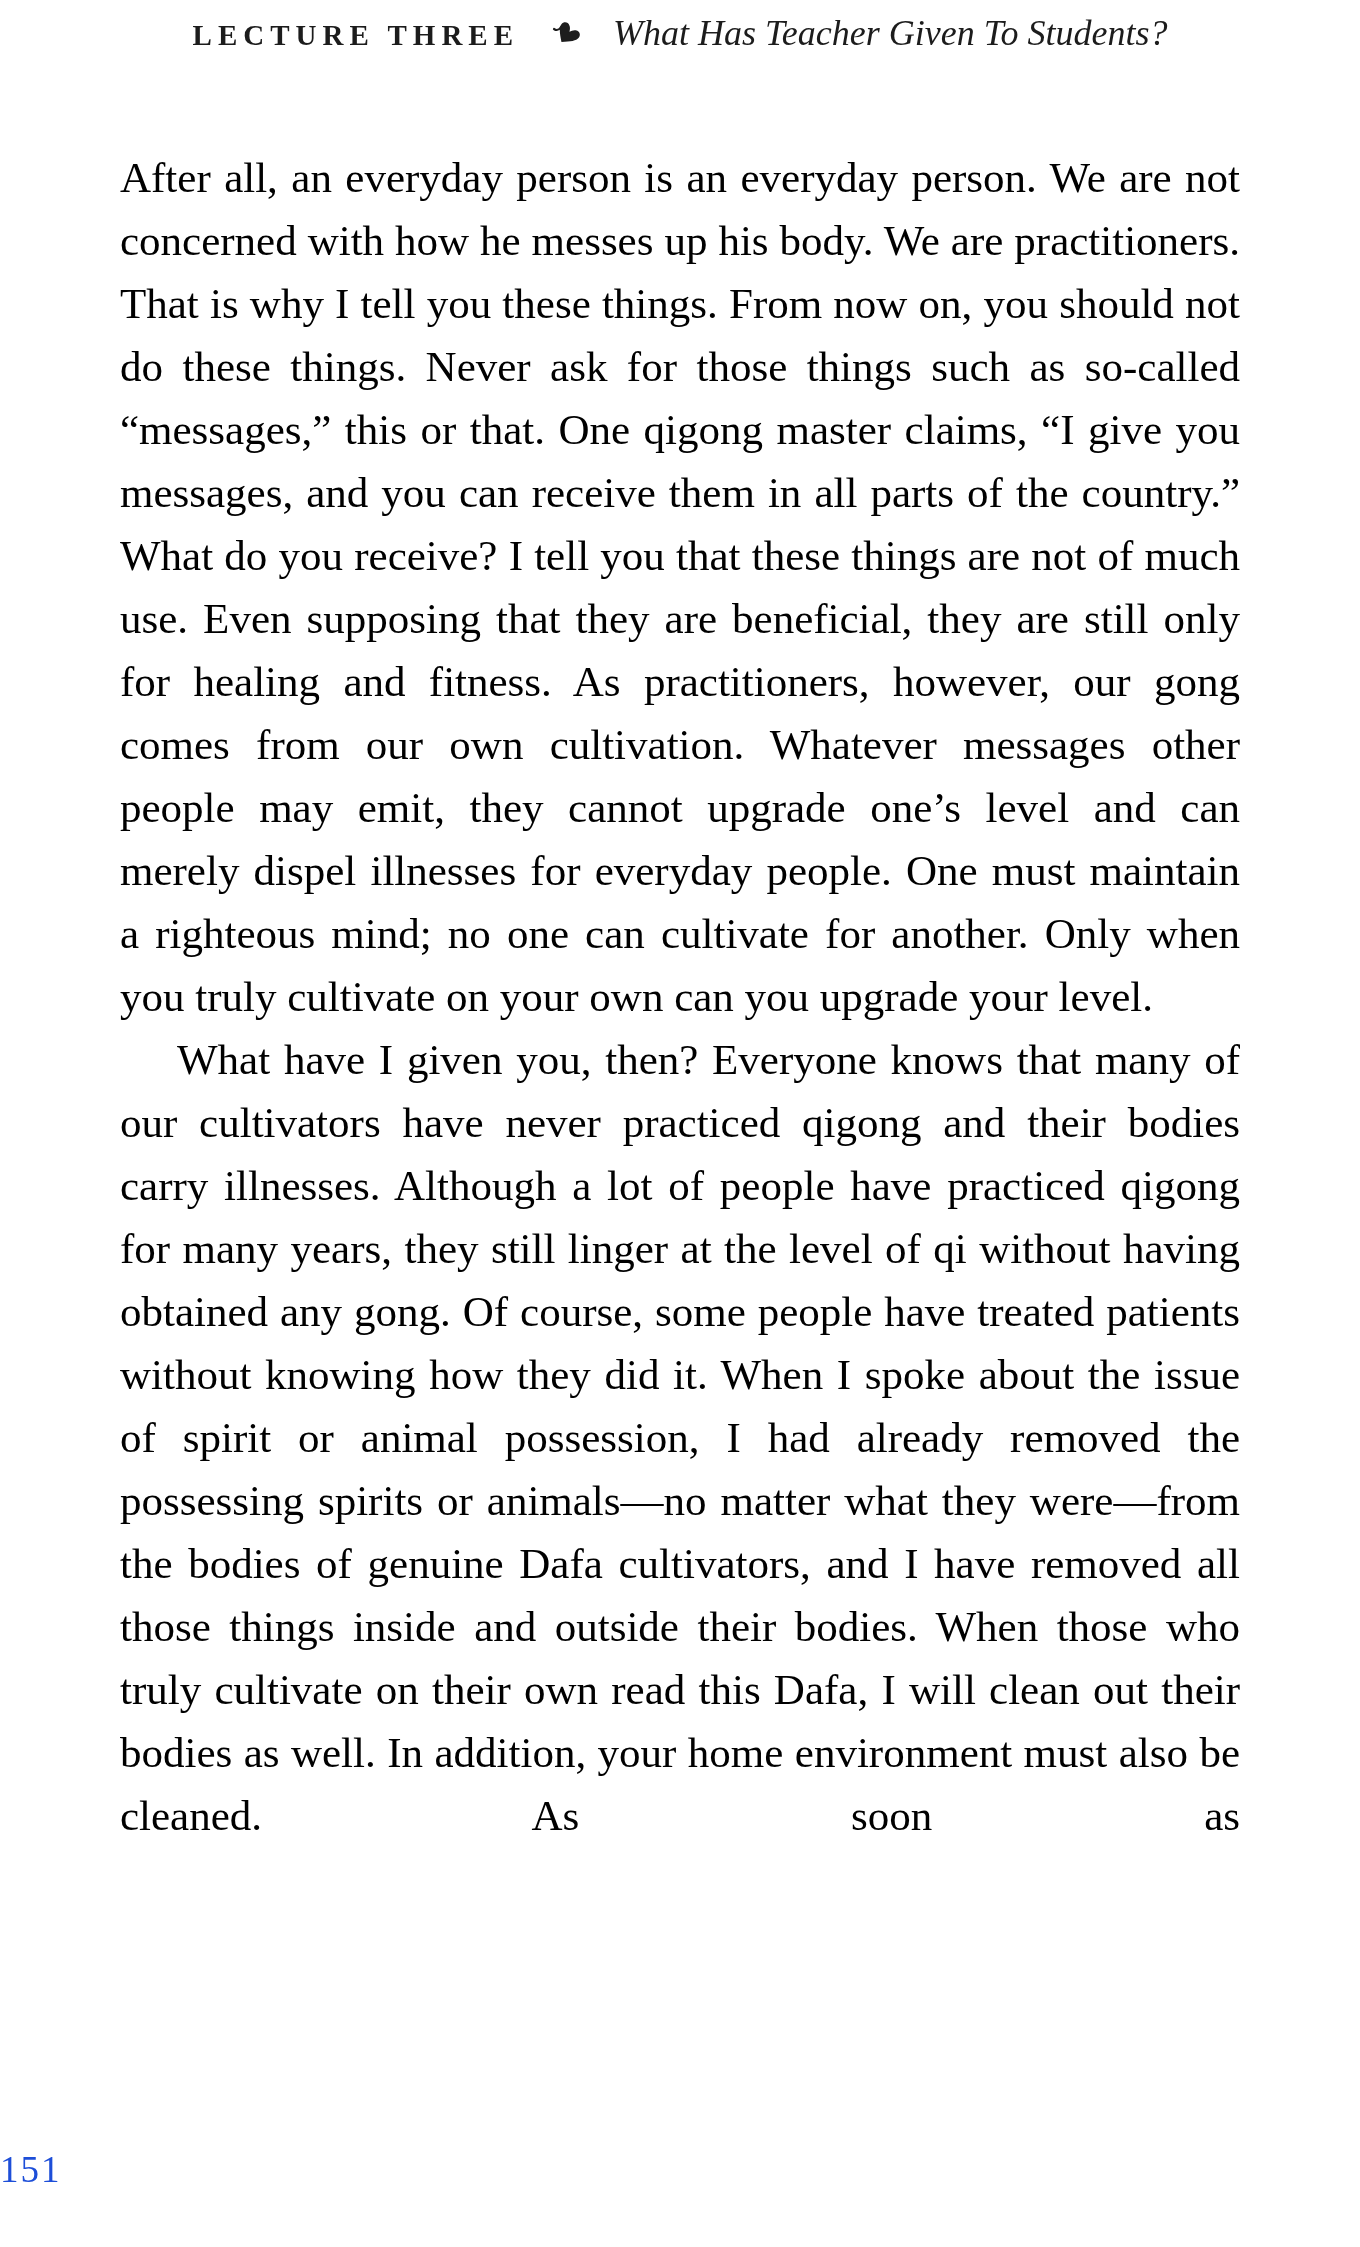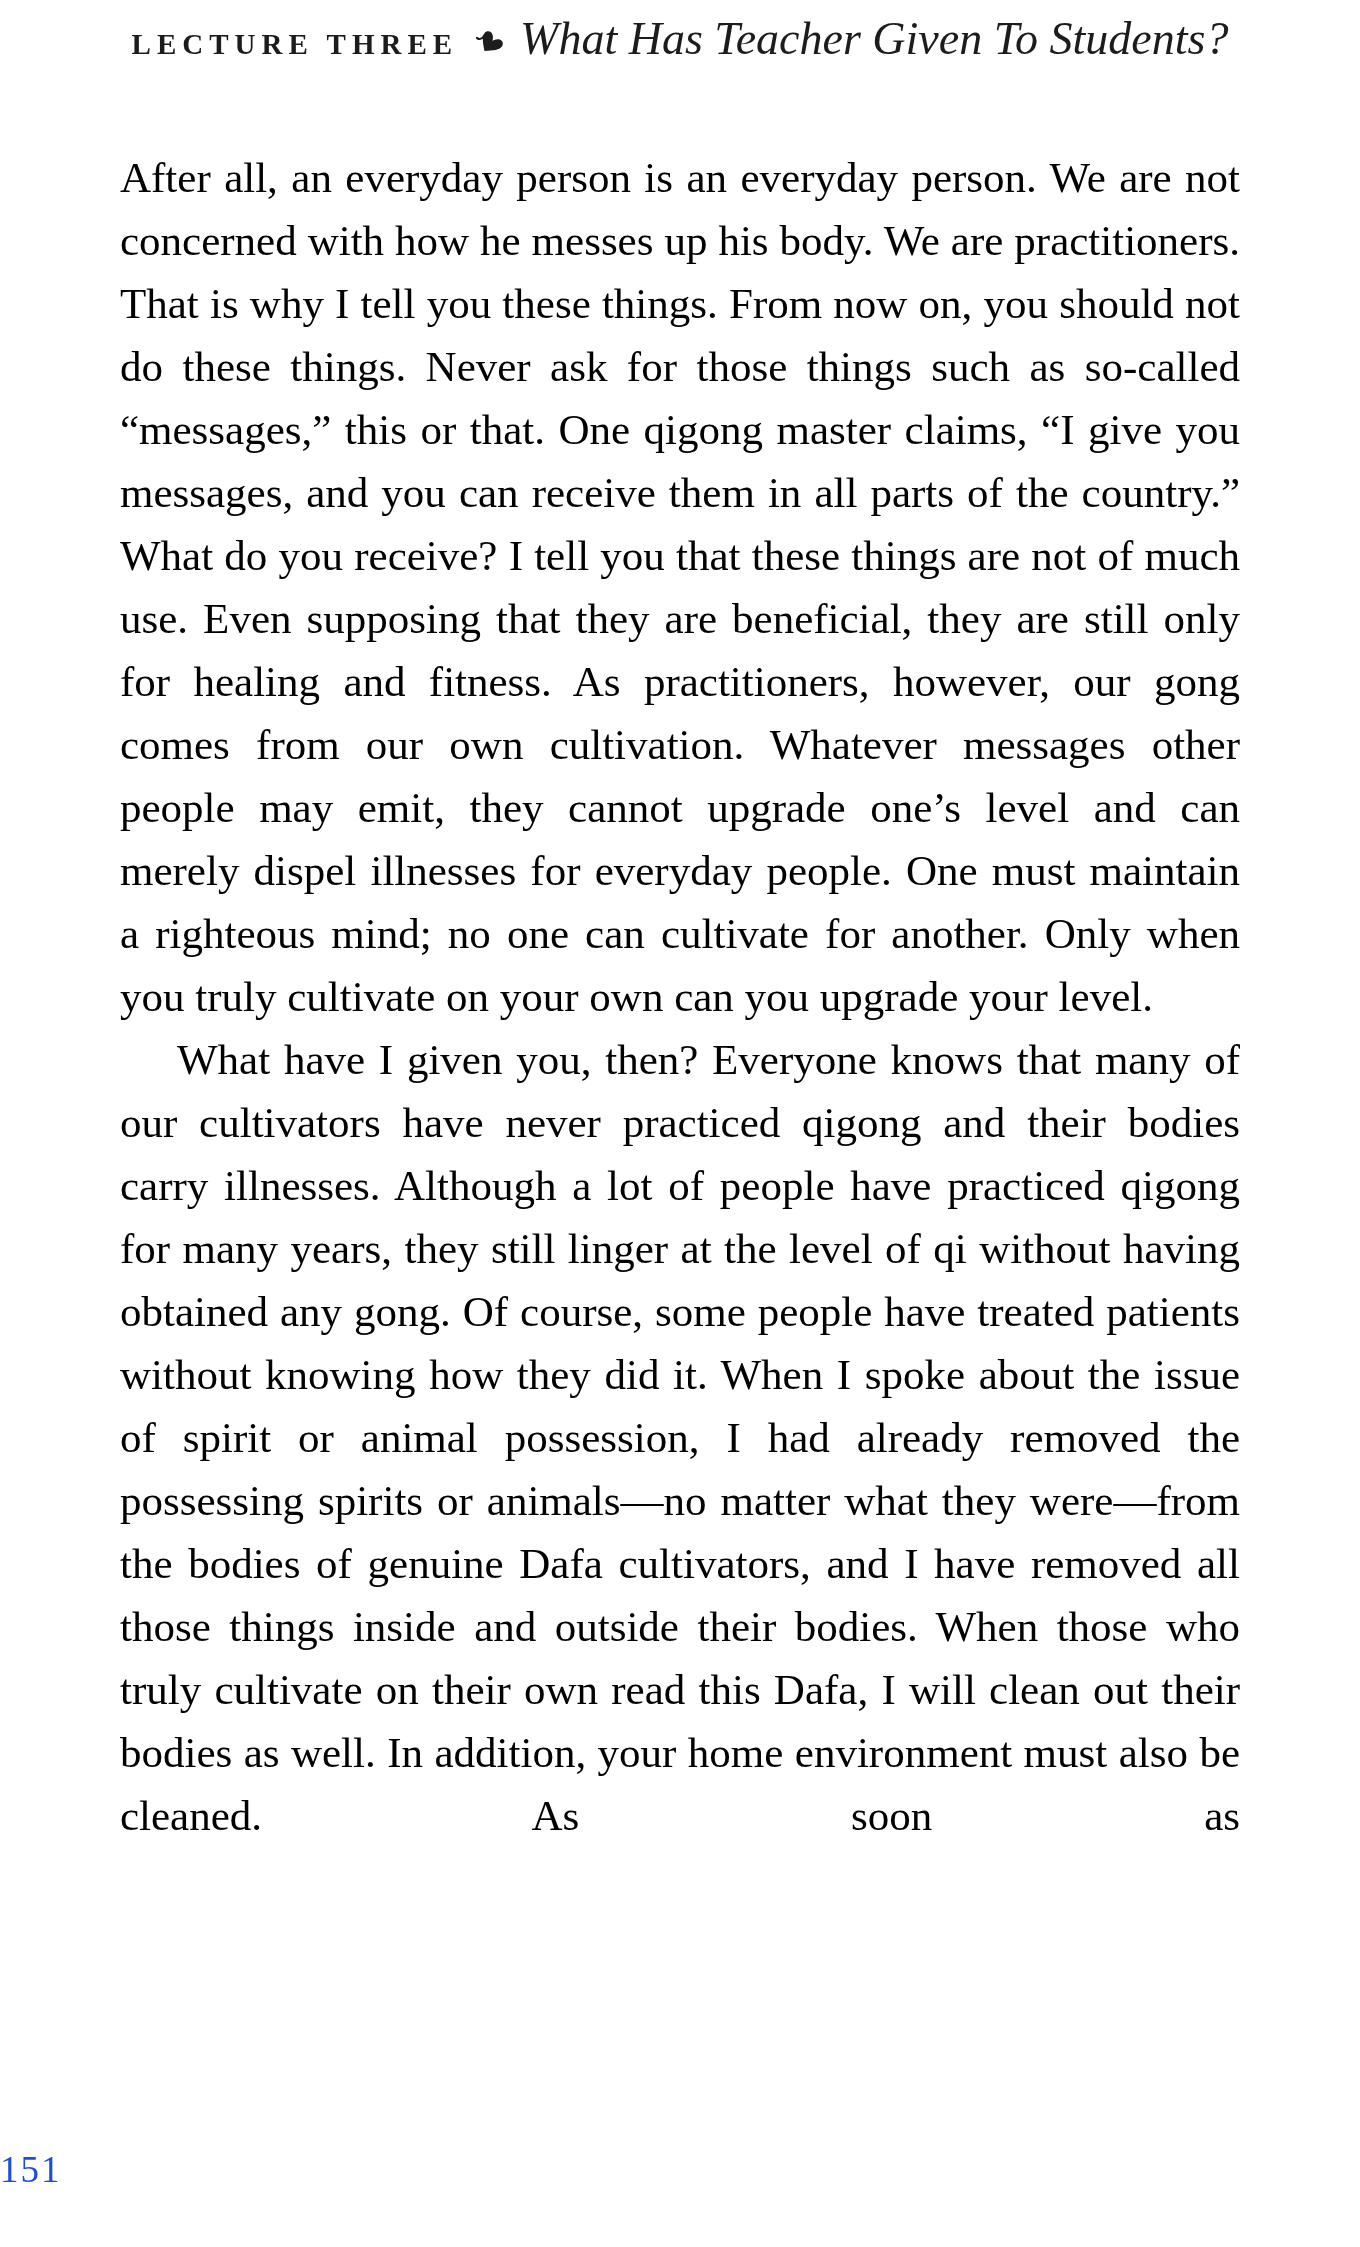--- a/index.html
+++ b/index.html
@@ -17,37 +17,37 @@
     overflow: hidden;
   }
   .running-header {
     position: absolute;
     top: 12px;
     left: 0;
     width: 100%;
     display: flex;
     justify-content: center;
     align-items: baseline;
-    gap: 16px;
+    gap: 32px;
     white-space: nowrap;
   }
   .lecture-label {
     font-size: 29px;
     letter-spacing: 6px;
     font-weight: 600;
     color: #1c1c1c;
   }
   .ornament {
     position: relative;
     top: 2px;
     display: inline-block;
   }
   .chapter-title {
     font-style: italic;
-    font-size: 46px;
+    font-size: 36px;
     color: #1c1c1c;
   }
   .text-block {
     position: absolute;
     top: 146px;
     left: 120px;
     width: 1120px;
     height: 1975px;
     overflow: hidden;
     font-size: 43px;

